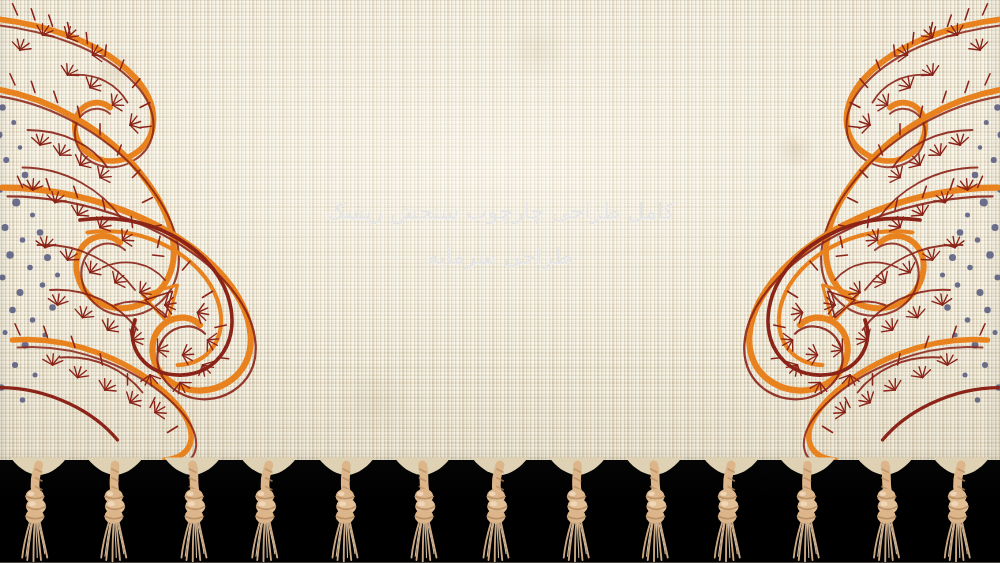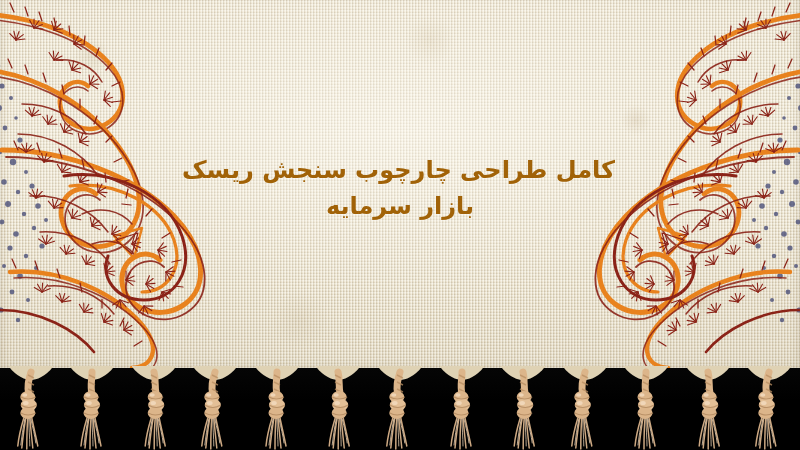--- a/index.html
+++ b/index.html
@@ -49,25 +49,25 @@
 
   
   .ornament{position:absolute;top:0;pointer-events:none;}
   #ornament-left{left:-4px;}
   #ornament-right{right:-4px;transform:scaleX(-1);}
 
   
   #title-block{
     position:absolute;left:50%;top:152px;transform:translateX(-50%);
     width:430px;text-align:center;
-    color:#a16207;
+    color:#e5e5e5;
     direction:rtl;
     line-height:36px;
-    font-size:24px;
-    font-weight:700;
+    font-size:18px;
+    font-weight:400;
     letter-spacing:0px;
     text-shadow:0 1px 0 rgba(255,255,255,0.28);
   }
   #title-block .tline{display:block;white-space:nowrap;}
 
   
   #dark-base{
     position:absolute;left:0;bottom:0;width:800px;height:82px;
     background:linear-gradient(180deg,#050505 0%,#000 40%,#000 100%);
   }
@@ -338,21 +338,21 @@
                M98,124 l3,-8 M110,142 l6,-6 M118,162 l8,-4 M124,182 l9,-2 M126,204 l9,1"></path>
       <path d="M22,150 l-4,-9 M44,152 l-3,-9 M66,158 l-3,-9 M88,168 l-2,-9 M110,182 l-1,-9
                M130,198 l2,-9 M150,216 l6,-7 M166,238 l8,-5 M176,262 l9,-2 M178,286 l9,1"></path>
       <path d="M20,268 l-4,-9 M42,270 l-3,-9 M64,278 l-3,-9 M86,292 l-2,-9 M106,308 l0,-9
                M124,326 l4,-8 M138,346 l8,-5"></path>
     </g>
   </svg>
 
   <div id="title-block">
     <span class="tline">کامل طراحی چارچوب سنجش ریسک</span>
-    <span class="tline">بازار سرمایه</span>
+    <span class="tline">طراحی سرمایه</span>
   </div>
 
   <div id="dark-base"></div>
 
   <div id="fringe-row">
       <svg class="tassel" width="44" height="84" viewBox="0 0 44 84" style="left: 8.76923px;">
         <path d="M-2,-2 C6,10 16,14 22,14 C28,14 38,10 46,-2 Z" fill="#dfd2b4"></path>
         <path d="M22,6 C19.8,14 17.8,20 19.8,28" stroke="#dcb58a" stroke-width="7" stroke-linecap="round" fill="none"></path>
         <path d="M19,9 l6,3 M19,16 l6,3 M19,23 l6,3" stroke="#b98f63" stroke-width="1.4" opacity="0.75"></path>
         <ellipse cx="18.8" cy="31" rx="7.5" ry="6" fill="#dcb58a"></ellipse>

